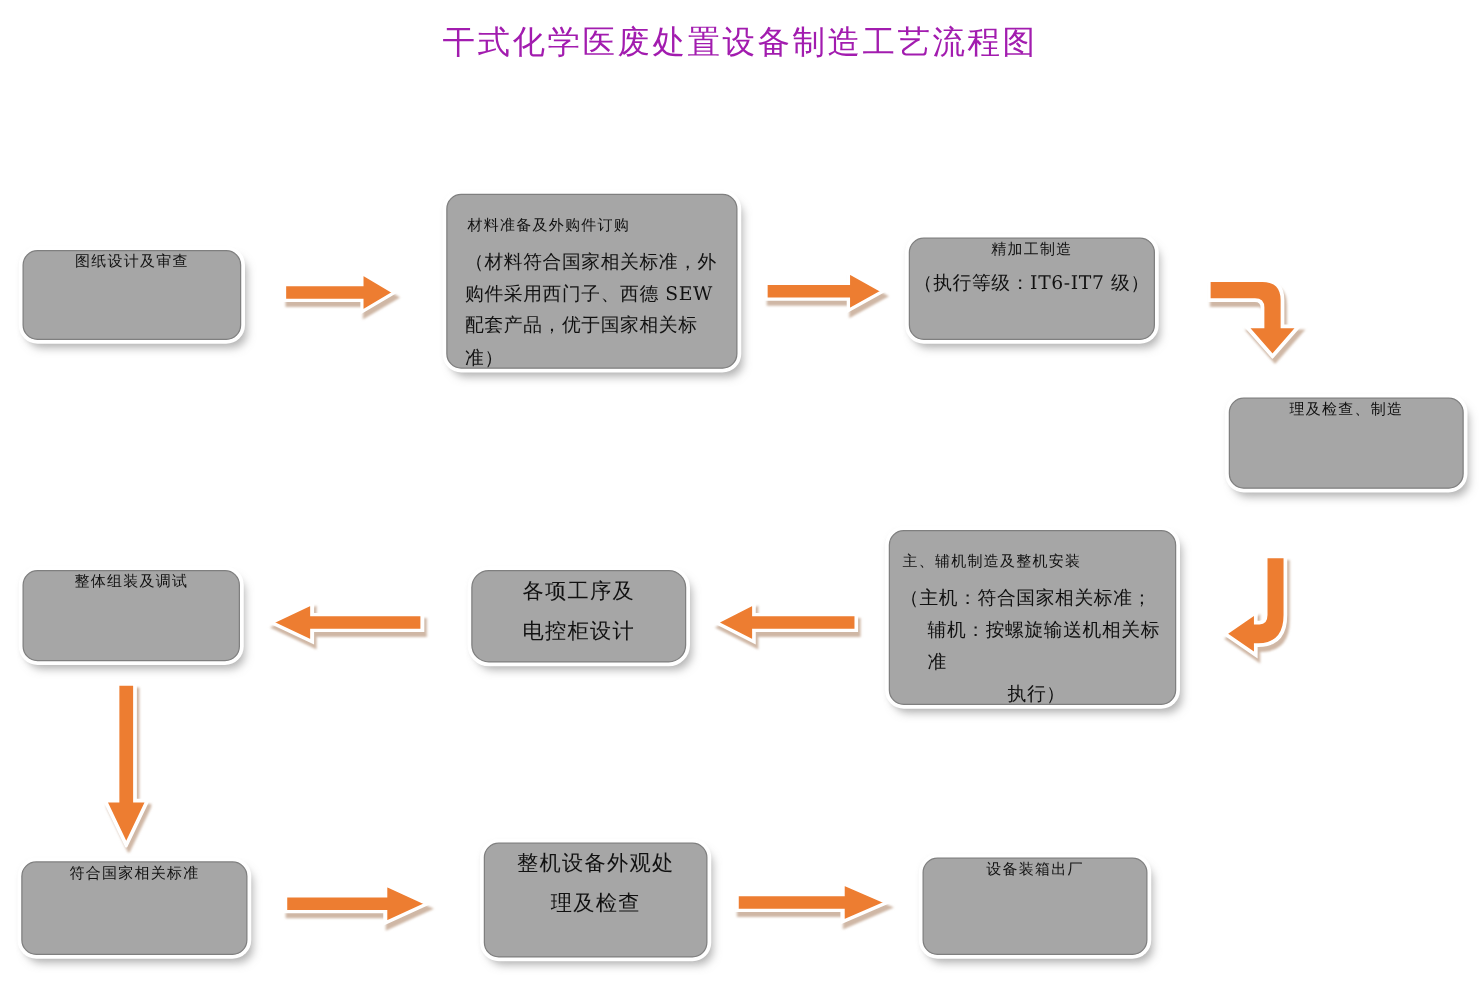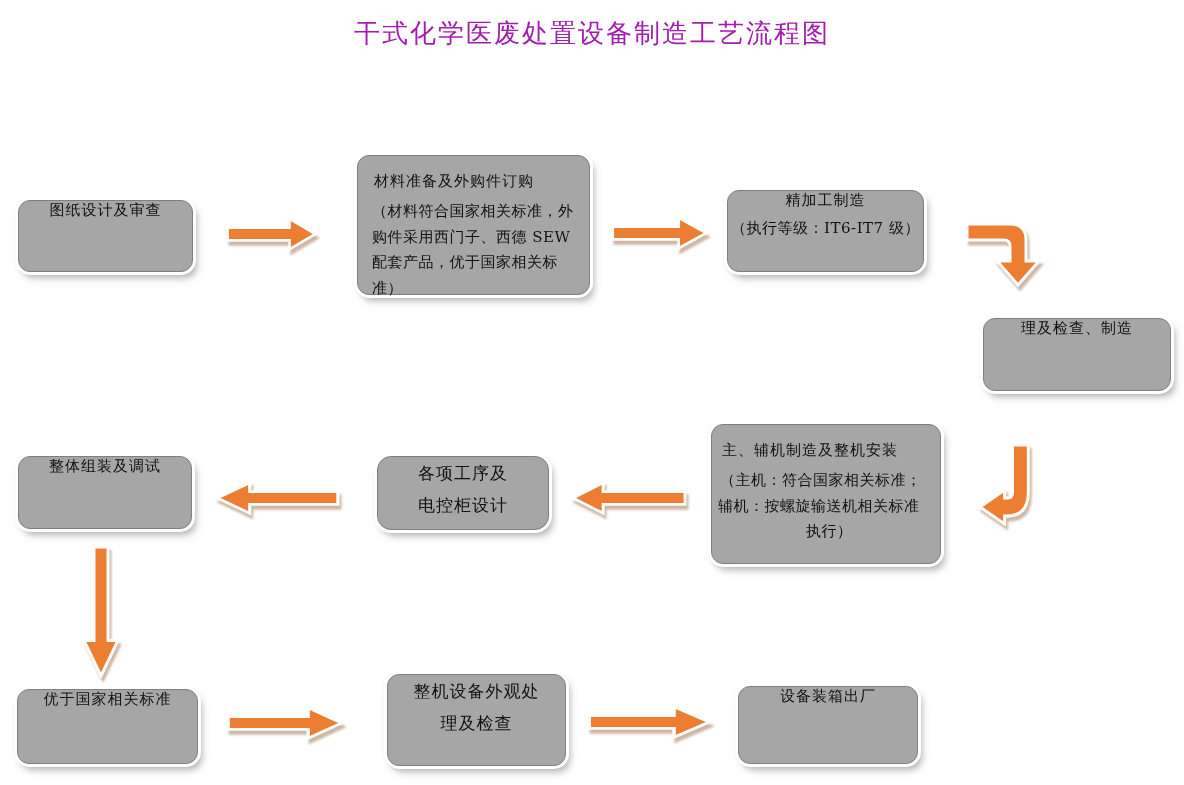--- a/index.html
+++ b/index.html
@@ -15,34 +15,34 @@
   
   .node{
     position:absolute;
     background:#a6a6a6;
     border:1px solid #7f7f7f;
     border-radius:12px;
     box-shadow:0 0 0 3px #ffffff, 4px 6px 7px rgba(110,110,110,.5), -1px 1px 4px rgba(160,160,160,.35);
     display:flex;flex-direction:column;align-items:center;justify-content:flex-start;
     box-sizing:border-box;
   }
-  .node-title{font-size:15px;letter-spacing:1px;white-space:nowrap;}
+  .node-title{font-size:12px;letter-spacing:1px;white-space:nowrap;}
   .node-note{font-size:15px;line-height:1.7;letter-spacing:.5px;}
   .node-line{font-size:17px;letter-spacing:1px;line-height:1.9;white-space:nowrap;}
 
   .n-design            {left:18px;  top:200px; width:175px; height:72px;}
   .n-materials         {left:357px; top:155px; width:233px; height:140px; align-items:flex-start; padding:12px 10px 8px 14px; justify-content:flex-start;}
   .n-materials .node-title{margin:4px 0 8px 2px;}
   .n-machining         {left:727px; top:190px; width:197px; height:82px;}
   .n-machining .node-title{margin-bottom:6px;}
   .n-cabinet           {left:983px; top:318px; width:188px; height:73px;}
   .n-assembly          {left:711px; top:424px; width:230px; height:140px; align-items:flex-start; padding:12px 8px 8px 6px; justify-content:flex-start;}
   .n-assembly .node-title{margin:4px 0 8px 4px;}
   .n-assembly .note-l1 {margin-left:2px;}
-  .n-assembly .note-l2 {}
+  .n-assembly .note-l2 {margin-left:24px;}
   .n-assembly .note-l3 {margin-left:88px;}
   .n-inspection        {left:377px; top:456px; width:172px; height:74px;border-radius:14px;}
   .n-overall           {left:18px;  top:456px; width:174px; height:73px;}
   .n-trial             {left:17px;  top:689px; width:181px; height:75px;}
   .n-appearance        {left:387px; top:674px; width:179px; height:92px;}
   .n-shipping          {left:738px; top:686px; width:180px; height:78px;}
 
   
   .arrow{position:absolute;filter:drop-shadow(2px 4px 1px rgba(175,135,105,.6));}
   .arrow path{fill:#ED7D31;stroke:#ffffff;stroke-width:3;stroke-linejoin:miter;}
@@ -117,21 +117,21 @@
 
 <div class="node n-overall">
   <div class="node-title">整体组装及调试</div>
 </div>
 
 <svg class="arrow a5" width="36" height="132" viewBox="0 0 36 130" preserveAspectRatio="none">
   <path d="M11,1 H25 V93 H35 L18,128 L1,93 H11 Z"></path>
 </svg>
 
 <div class="node n-trial">
-  <div class="node-title">优于国家相关标准</div>
+  <div class="node-title">符合国家相关标准</div>
 </div>
 
 <svg class="arrow a6" width="119" height="36" viewBox="0 0 110 40" preserveAspectRatio="none">
   <path d="M2,13 H76 V3 L107,20 L76,37 V27 H2 Z"></path>
 </svg>
 
 <div class="node n-appearance">
   <div class="node-line">整机设备外观处</div>
   <div class="node-line">理及检查</div>
 </div>

